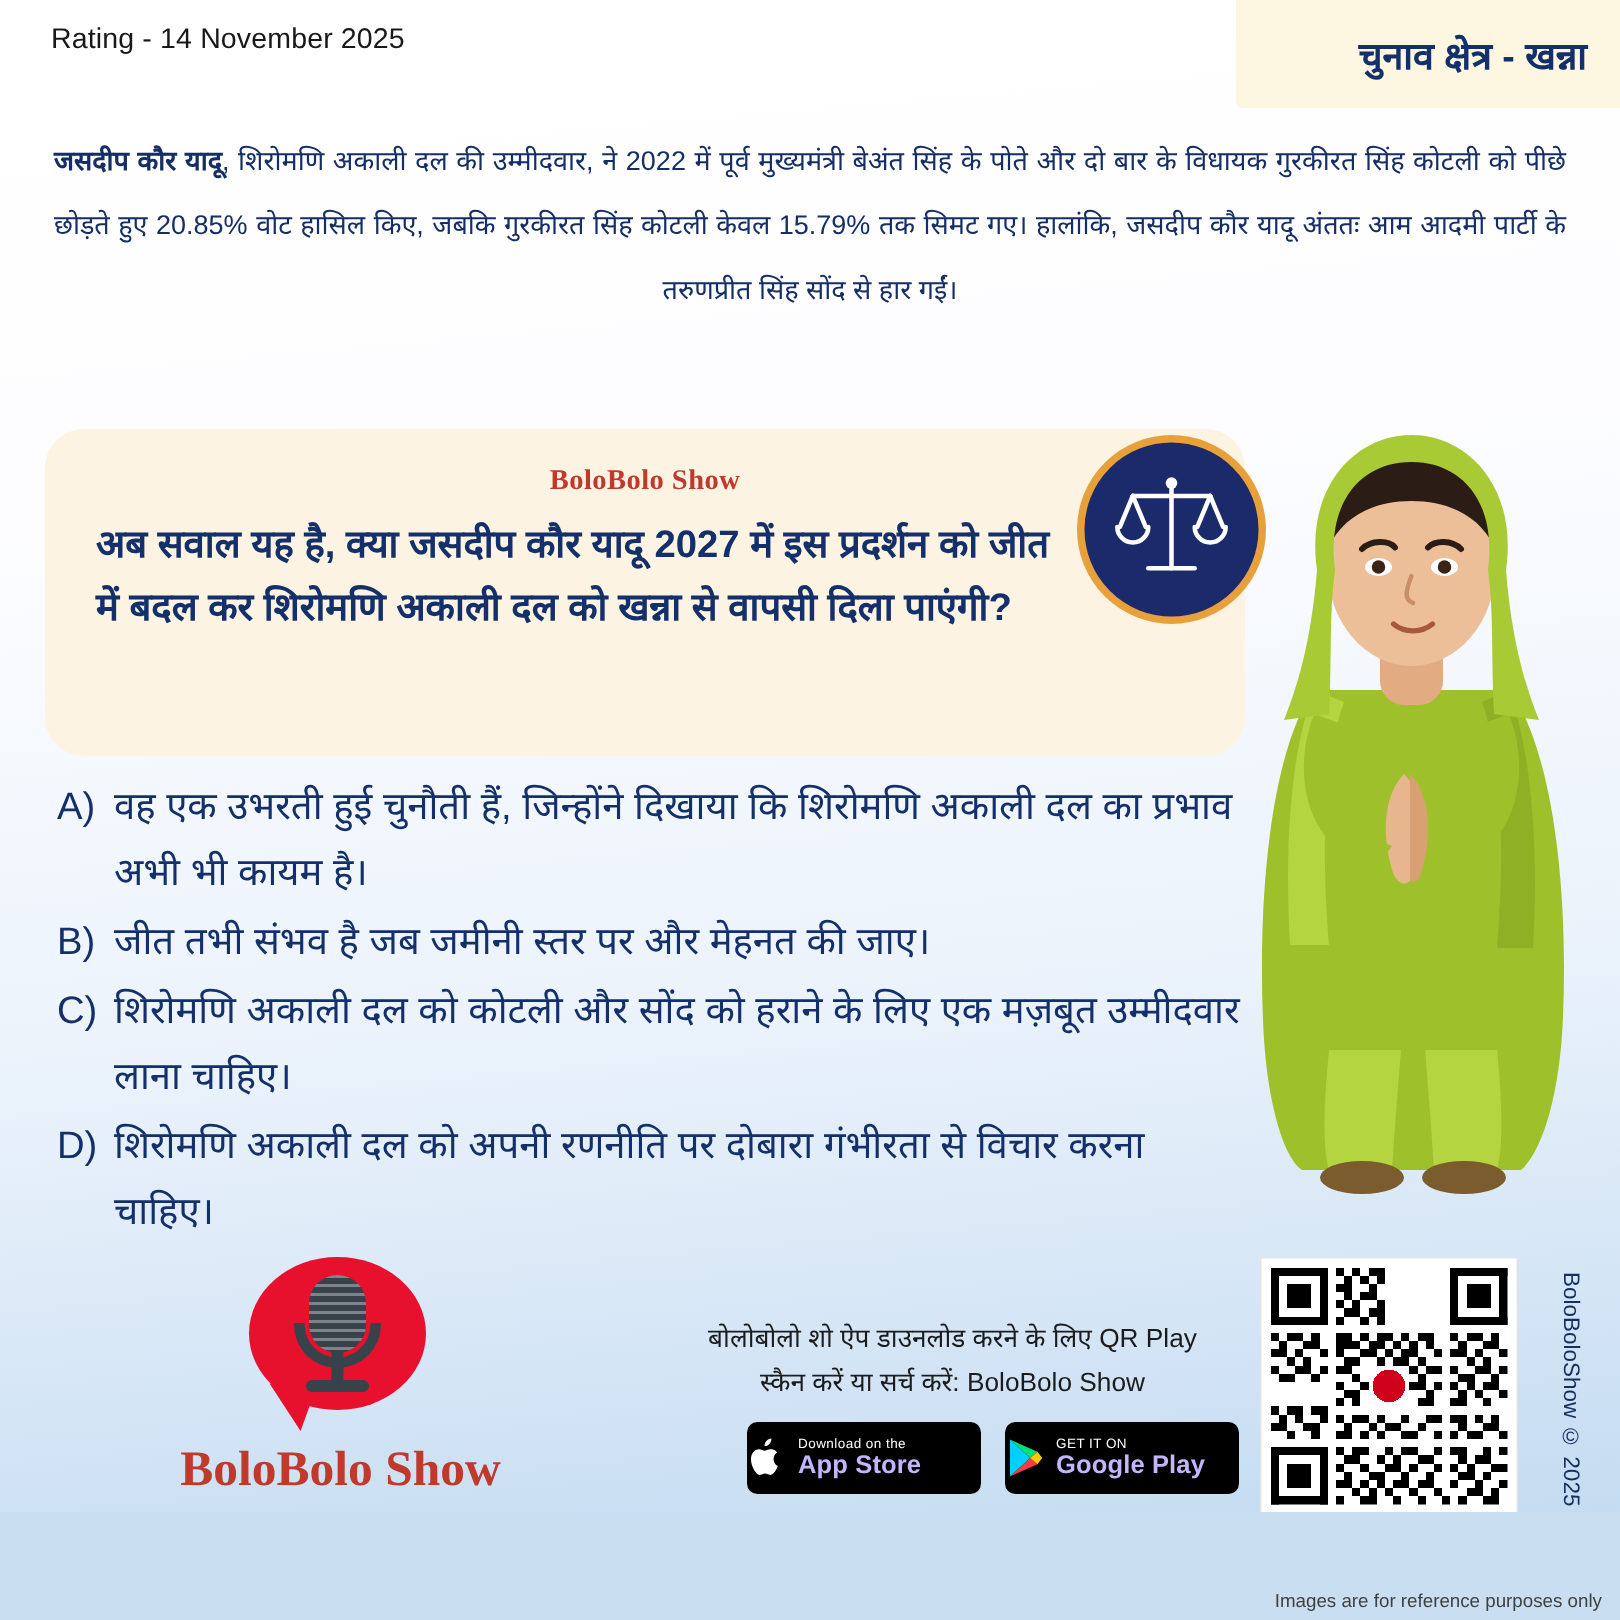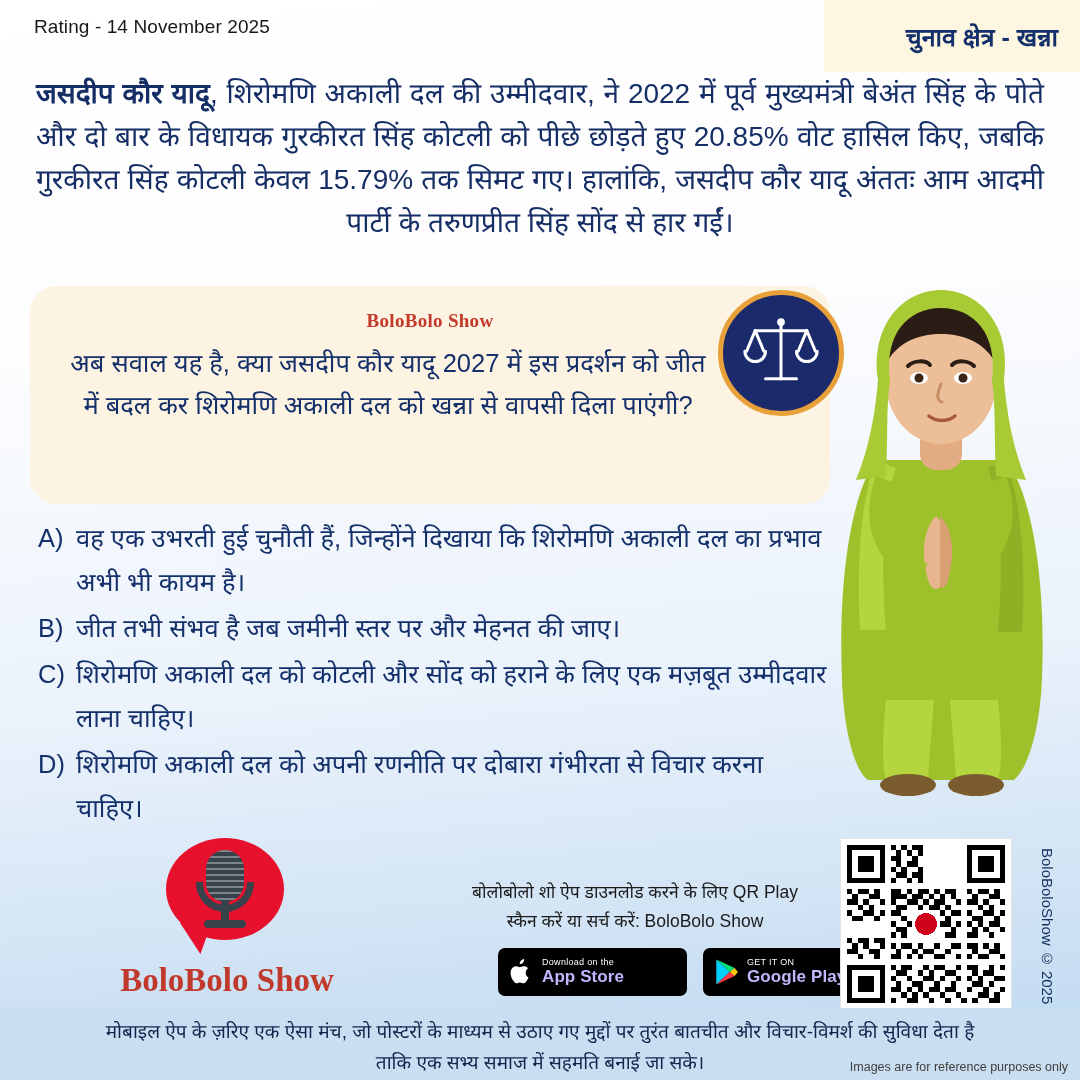--- a/index.html
+++ b/index.html
@@ -31,43 +31,43 @@
     display: flex; align-items: center; justify-content: flex-end;
     padding: 0 34px;
     border-bottom-left-radius: 4px;
   }
   .constituency-text {
     font-size: 25px; font-weight: bold; color: #14306b; white-space: nowrap;
   }
 
   
   .intro {
-    position: absolute; left: 36px; right: 36px; top: 72px;
-    font-size: 28px; line-height: 43px; color: #152e66;
+    position: absolute; left: 36px; right: 36px; top: 86px;
+    font-size: 18px; line-height: 43px; color: #152e66;
     text-align: justify; text-align-last: center;
   }
   .intro b { font-weight: bold; }
 
   
   .qcard {
     position: absolute; left: 30px; top: 286px; width: 800px; height: 218px;
     background: #fdf3e2;
     border-radius: 26px;
   }
   .brandline {
     position: absolute; top: 24px; left: 0; width: 100%;
     text-align: center;
     font-family: "Liberation Serif", serif;
     font-size: 19px; color: #c0392b; font-weight: bold;
     letter-spacing: .3px;
   }
   .qtext {
     position: absolute; top: 56px; left: 34px; right: 118px;
-    text-align: center;
-    font-size: 25.5px; line-height: 42px; font-weight: normal; color: #14306b;
+    text-align: left;
+    font-size: 25.5px; line-height: 42px; font-weight: bold; color: #14306b;
   }
 
   
   .emblem {
     position: absolute; left: 718px; top: 290px;
     width: 126px; height: 126px; border-radius: 50%;
     background: #1b2a6b;
     border: 5px solid #e8a13a;
     display: flex; align-items: center; justify-content: center;
     z-index: 5;
@@ -138,22 +138,22 @@
   .qr-caption {
     position: absolute; left: 436px; top: 878px; width: 398px;
     text-align: center; font-size: 17.5px; line-height: 29px; color: #1b1b1b;
   }
 
   .stores {
     position: absolute; left: 498px; top: 948px;
     display: flex; gap: 16px;
   }
   .store-btn {
-    height: 48px; width: 189px; background: #000; border-radius: 7px;
-    display: flex; align-items: center; padding: 0 10px; gap: 8px;
+    height: 48px; width: 156px; background: #000; border-radius: 7px;
+    display: flex; align-items: center; padding: 0 0; gap: 8px;
   }
   .store-btn .glyph { color: #fff; display: flex; align-items: center; }
   .store-lines { display: flex; flex-direction: column; line-height: 1.05; }
   .store-small { color: #fff; font-size: 9px; letter-spacing: .3px; }
   .store-big { color: #c4b5fd; font-size: 17px; font-weight: bold; letter-spacing: .1px; }
 
   .qr-box {
     position: absolute; right: 68px; top: 838px;
     width: 172px; height: 172px; background: #fff; padding: 6px;
     border: 1px solid #e4e4e4;
@@ -527,20 +527,16 @@
       </g>
       <g>
         <rect x="12" y="12" width="5" height="5" fill="#fff"></rect>
         <circle cx="14.5" cy="14.5" r="2" fill="#d0021b"></circle>
       </g>
     </svg>
   </div>
   <div class="qr-side">BoloBoloShow © 2025</div>
 
   <div class="footer-band">
-    <div class="footer-text">
-      <div>मोबाइल ऐप के ज़रिए एक ऐसा मंच, जो पोस्टरों के माध्यम से उठाए गए मुद्दों पर तुरंत बातचीत और विचार-विमर्श की सुविधा देता है</div>
-      <div>ताकि एक सभ्य समाज में सहमति बनाई जा सके।</div>
-    </div>
     <div class="disclaimer">Images are for reference purposes only</div>
   </div>
 
 </div>
 
 </body></html>

